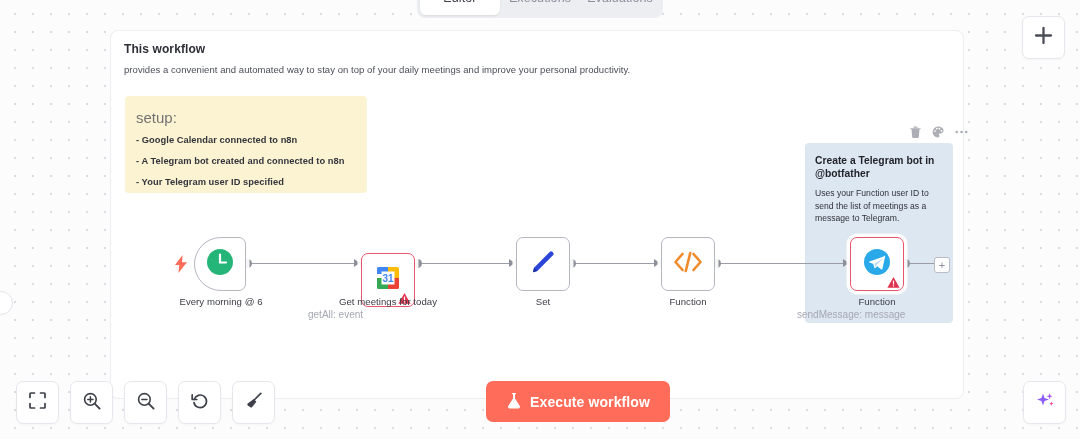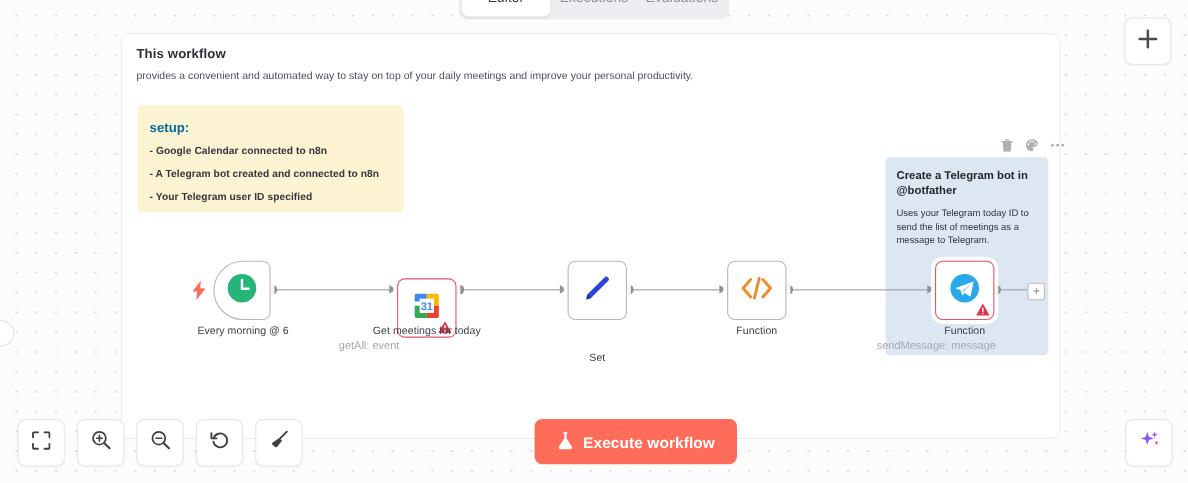--- a/index.html
+++ b/index.html
@@ -74,21 +74,21 @@
   .sticky-yellow {
     position: absolute;
     left: 125px; top: 96px;
     width: 242px; height: 97px;
     background: #fcf3d3;
     border-radius: 4px;
     box-sizing: border-box;
     padding: 13px 12px 0 11px;
   }
   .sticky-yellow .s-title {
-    font-size: 12px; font-weight: 700; color: #0369a1;
+    font-size: 15px; font-weight: 400; color: #737373;
     margin: 0 0 9px 0;
   }
   .sticky-yellow .s-item {
     font-size: 9.3px; color: #33353c;
     margin-bottom: 11px; font-weight: 600;
     letter-spacing: .05px;
   }
 
   
   .sticky-blue {
@@ -282,21 +282,21 @@
 
   <div class="sticky-yellow">
     <div class="s-title">setup:</div>
     <div class="s-item">- Google Calendar connected to n8n</div>
     <div class="s-item">- A Telegram bot created and connected to n8n</div>
     <div class="s-item">- Your Telegram user ID specified</div>
   </div>
 
   <div class="sticky-blue">
     <div class="b-title">Create a Telegram bot in @botfather</div>
-    <div class="b-body">Uses your Telegram today ID to send the list of meetings as a message to Telegram.</div>
+    <div class="b-body">Uses your Function user ID to send the list of meetings as a message to Telegram.</div>
   </div>
 
   <div class="sticky-tools">
     <span class="ti">
       <svg width="11" height="12" viewBox="0 0 11 12">
           <path fill="#7b7e88" d="M1.5 3h8l-.7 8.2a.9.9 0 0 1-.9.8H3.1a.9.9 0 0 1-.9-.8L1.5 3zM4 .6h3a.6.6 0 0 1 .6.6v.6H3.4v-.6A.6.6 0 0 1 4 .6zM.4 2.2h10.2v1H.4z"></path>
         </svg>
     </span>
     <span class="ti">
       <svg width="12" height="12" viewBox="0 0 12 12">
@@ -376,21 +376,21 @@
   <div class="node-sublabel" style="left:308px; top:309px;">getAll: event</div>
 
   <div class="node" style="left:516px; top:237px;">
     <span>
       <svg width="28" height="28" viewBox="0 0 28 28">
         <path fill="#2b45d8" d="M4 24.2 8.3 23 24 7.3a2 2 0 0 0 0-2.8l-.5-.5a2 2 0 0 0-2.8 0L5 19.7z"></path>
         <path fill="#1e2fa0" d="M4 24.2 8.3 23 5 19.7z"></path>
       </svg>
     </span>
   </div>
-  <div class="node-label" style="left:463px; top:296px;margin-top:24px;">Set</div>
+  <div class="node-label" style="left:463px; top:296px;">Set</div>
 
   <div class="node" style="left:661px; top:237px;">
     <span>
       <svg width="30" height="24" viewBox="0 0 30 24">
         <path d="M9.5 4 2.5 12l7 8" stroke="#f08b2c" stroke-width="2.6" fill="none" stroke-linecap="round" stroke-linejoin="round"></path>
         <path d="M20.5 4l7 8-7 8" stroke="#f08b2c" stroke-width="2.6" fill="none" stroke-linecap="round" stroke-linejoin="round"></path>
         <path d="M17.2 3 12.8 21" stroke="#f08b2c" stroke-width="2.6" fill="none" stroke-linecap="round"></path>
       </svg>
     </span>
   </div>

